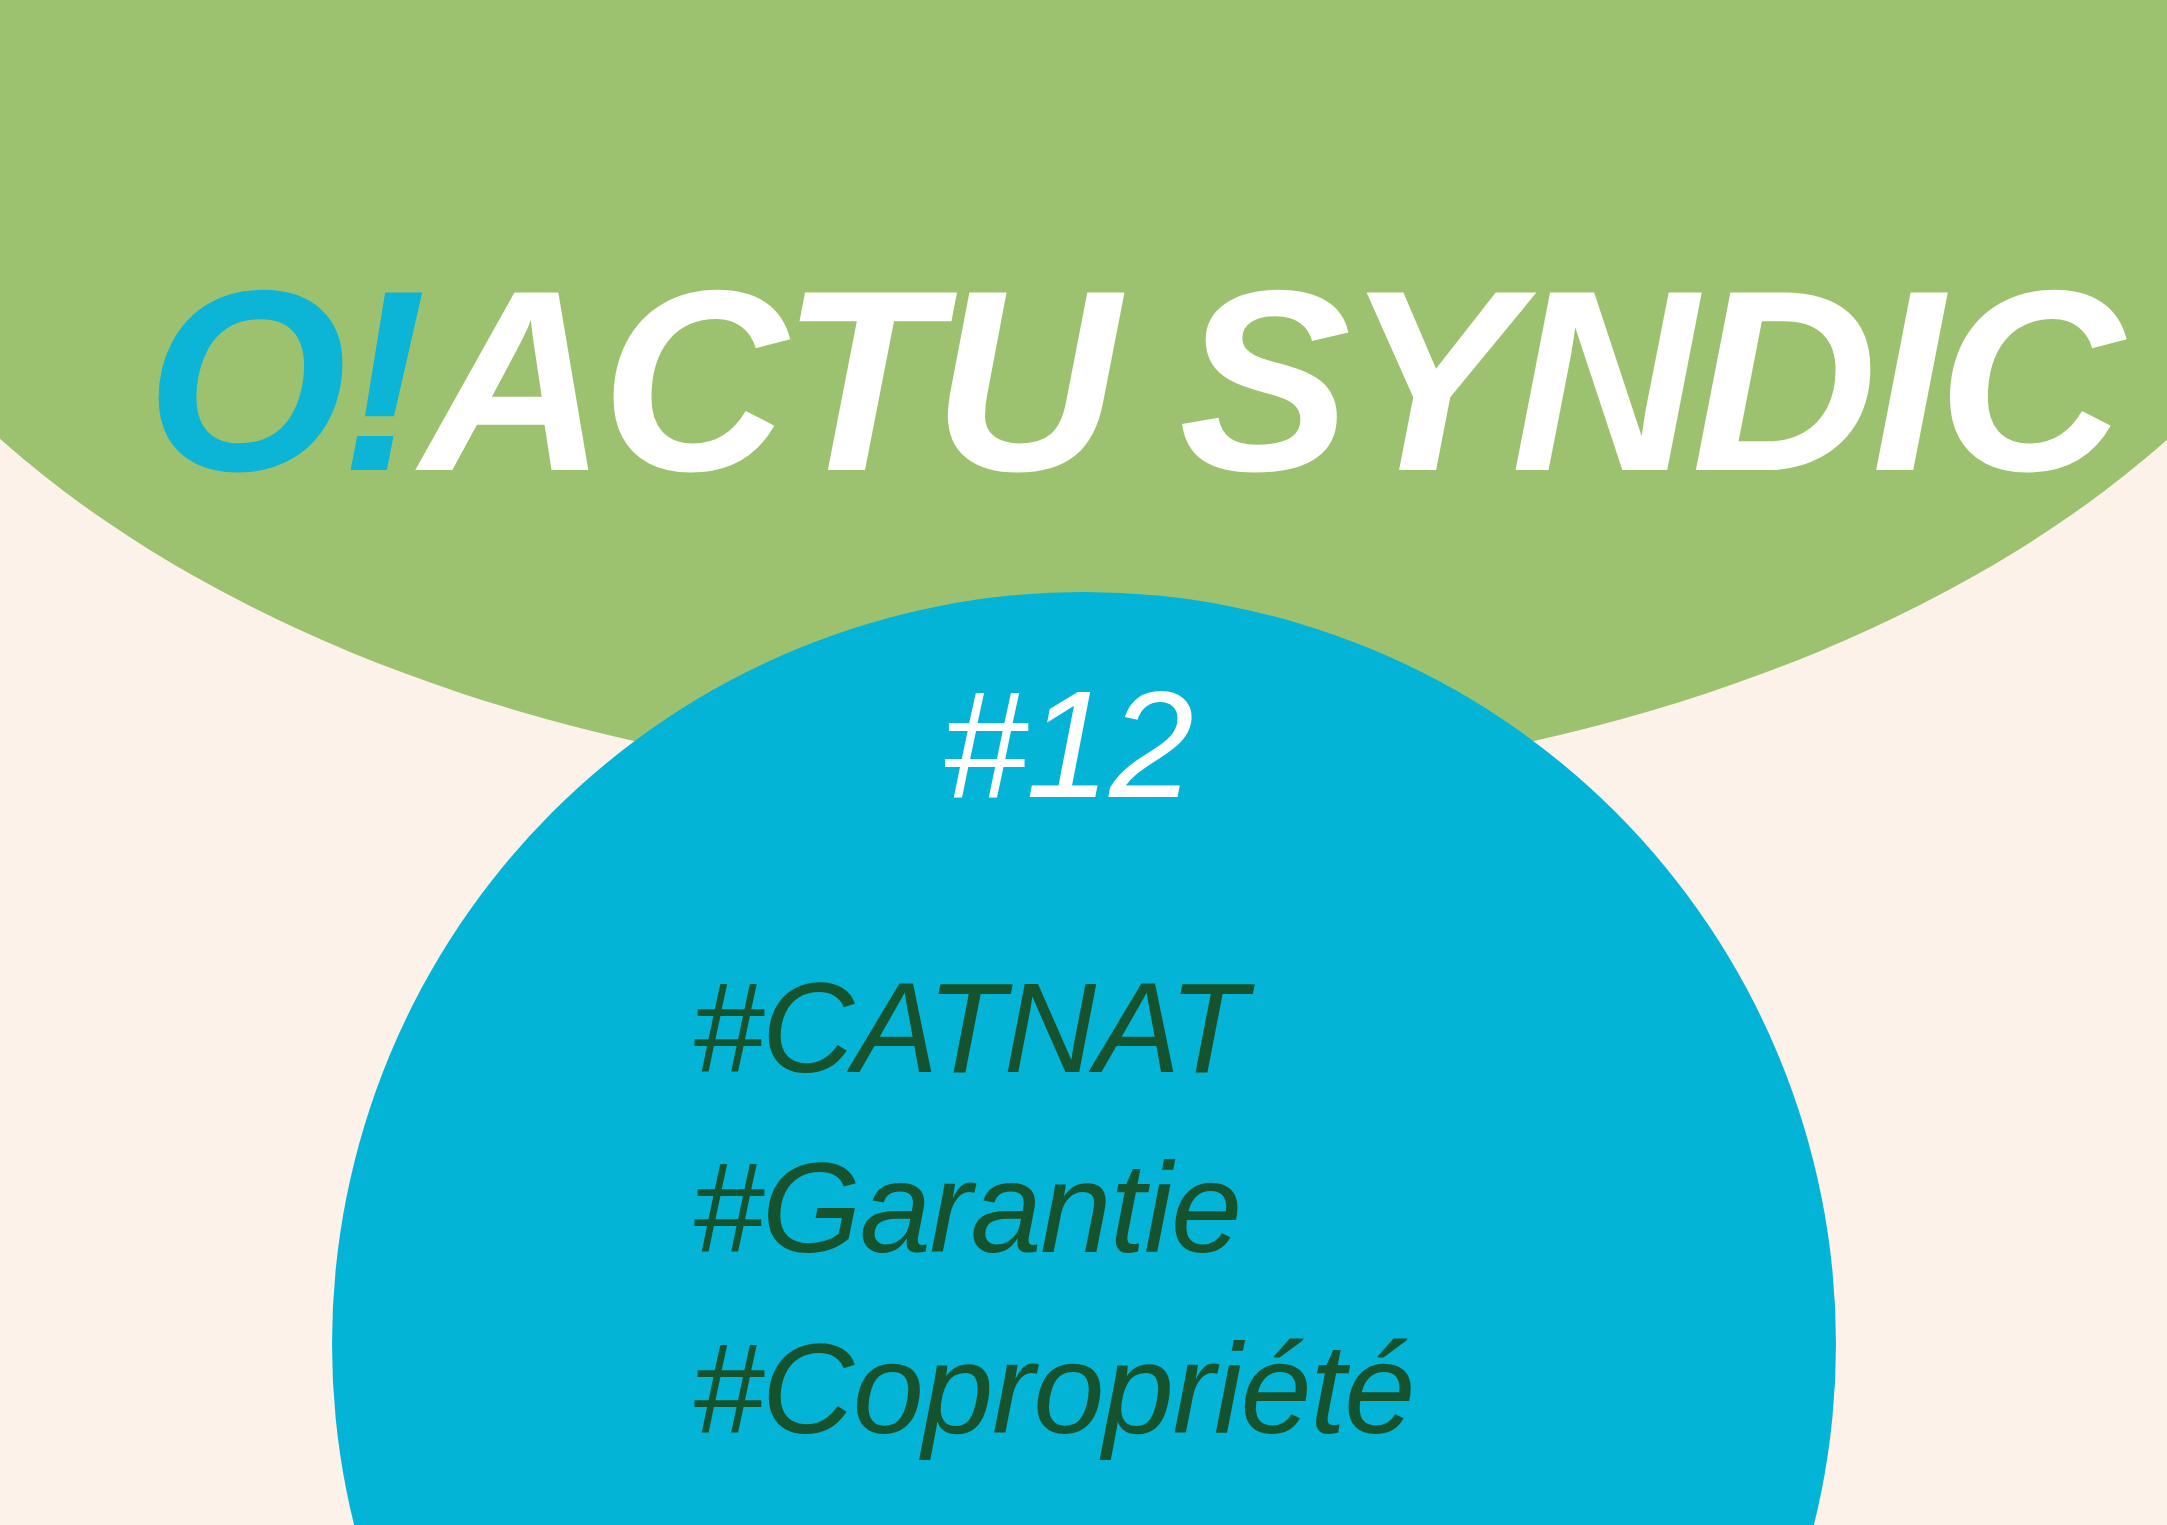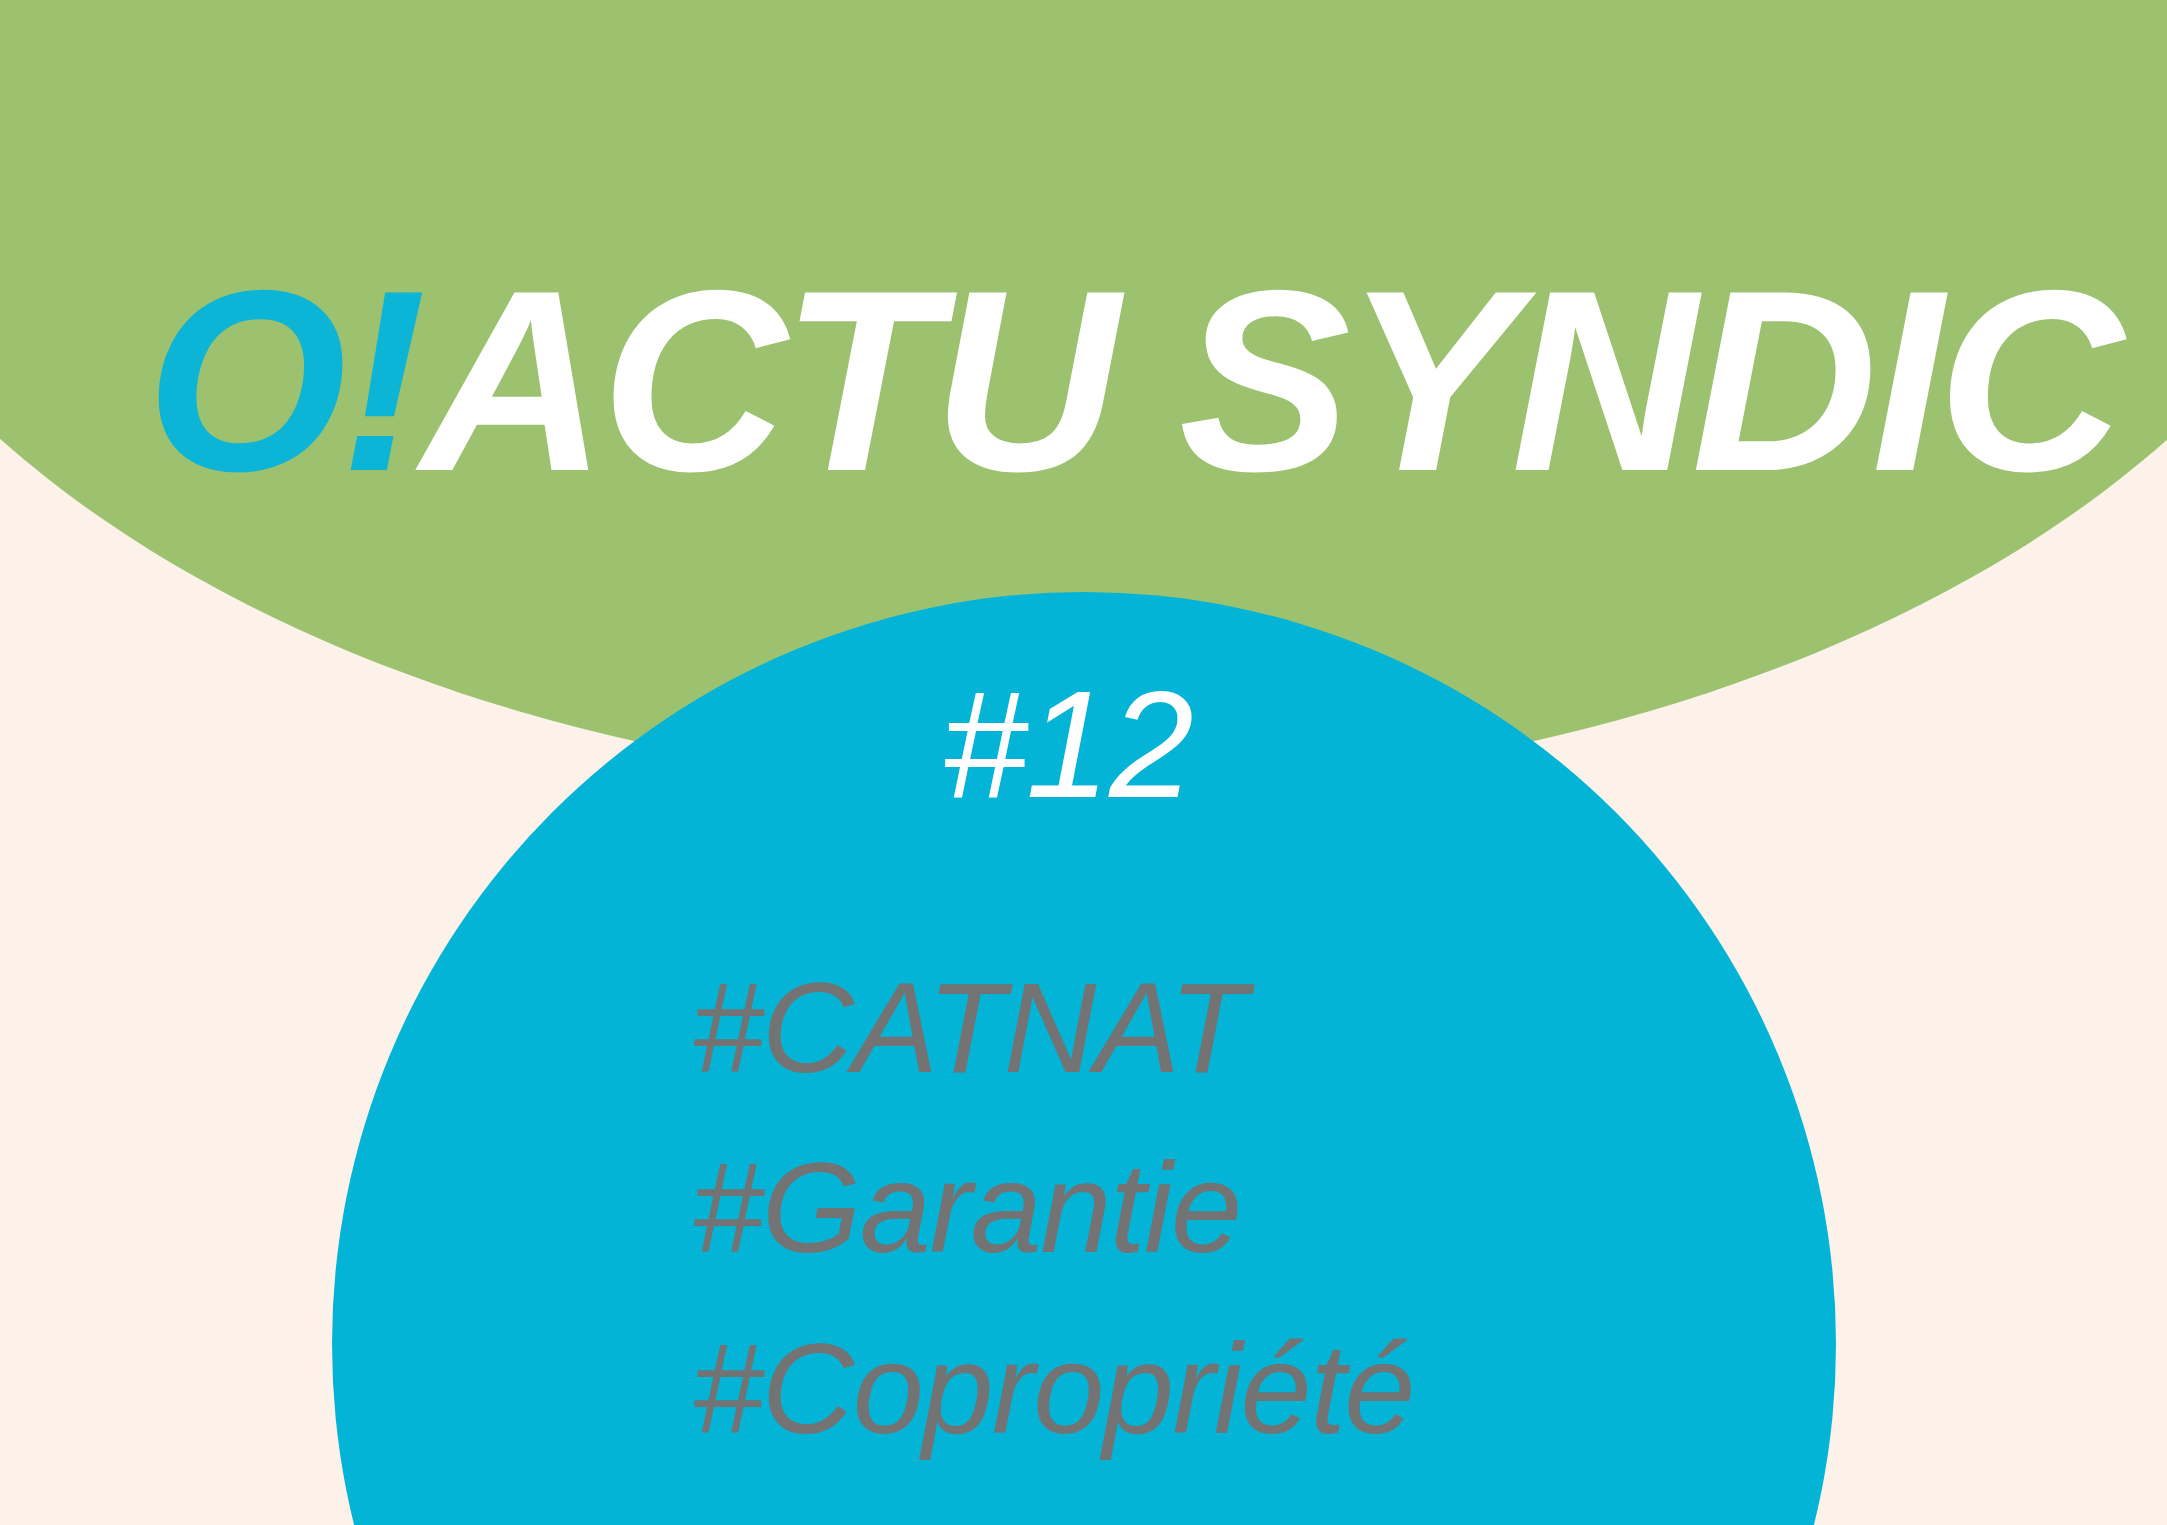--- a/index.html
+++ b/index.html
@@ -62,21 +62,21 @@
     position: absolute;
     left: 692px;
     top: 938px;
     width: 1000px;
   }
   #hashtag-list .hashtag-line {
     font-size: 128px;
     font-weight: 300;
     line-height: 1.41;
     letter-spacing: -1.5px;
-    color: #737373;
+    color: #14532d;
     white-space: nowrap;
   }
 </style>
 </head>
 <body>
 
 <div id="canvas">
 
   <svg id="shapes" class="layer" viewBox="0 0 2167 1525" xmlns="http://www.w3.org/2000/svg">
     <ellipse cx="1084" cy="-28" rx="1320" ry="818" fill="#9DC26F"></ellipse>

